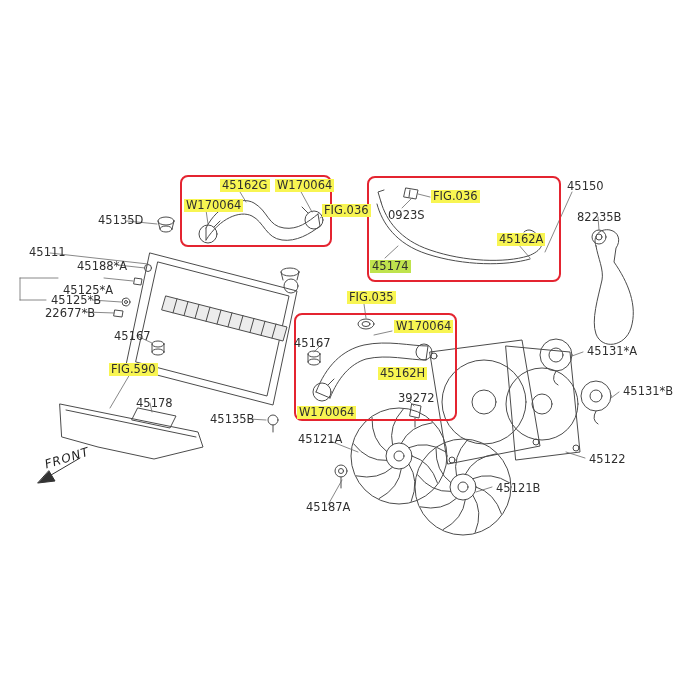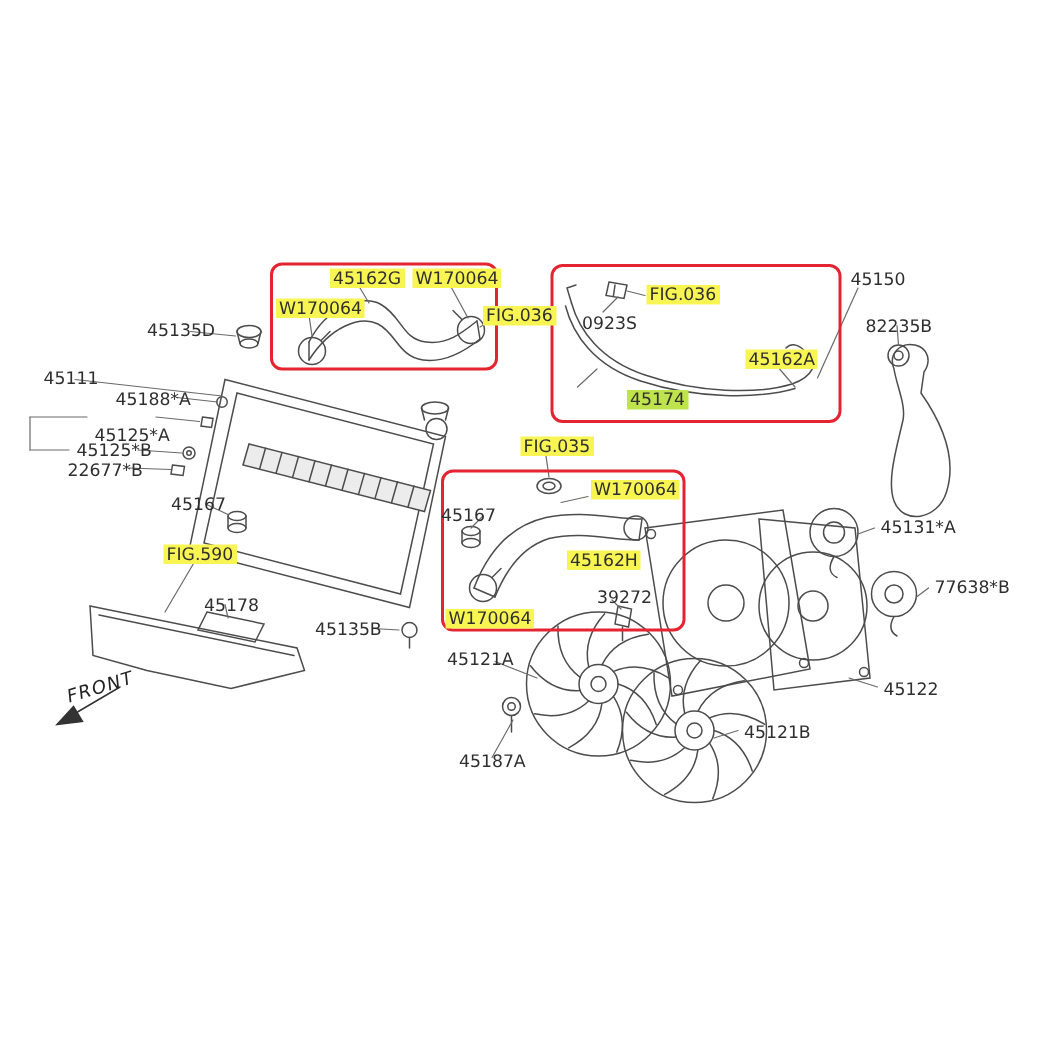--- a/index.html
+++ b/index.html
@@ -15,21 +15,21 @@
   .label {
     position:absolute;
     font-size:11.5px;
     line-height:1.15;
     color:#2f2f2f;
     white-space:nowrap;
     padding:0 2px;
     cursor:pointer;
   }
   .label[data-hl="yellow"] { background:var(--highlight-yellow, #f8f552); }
-  .label[data-hl="green"]  { background:var(--highlight-green, #bfe34d);margin-left:48px; }
+  .label[data-hl="green"]  { background:var(--highlight-green, #bfe34d); }
   .redbox {
     position:absolute;
     border:2px solid var(--callout-red, #e42430);
     border-radius:8px;
     background:transparent;
   }
   .front {
     position:absolute;
     left:44px; top:451px;
     transform:rotate(-17deg);
@@ -263,17 +263,17 @@
   <div class="label" style="left:394px; top:320px" data-hl="yellow">W170064</div>
   <div class="label" style="left:292px; top:337px" data-hl="none">45167</div>
   <div class="label" style="left:378px; top:367px" data-hl="yellow">45162H</div>
   <div class="label" style="left:396px; top:392px" data-hl="none">39272</div>
   <div class="label" style="left:297px; top:406px" data-hl="yellow">W170064</div>
   <div class="label" style="left:296px; top:433px" data-hl="none">45121A</div>
   <div class="label" style="left:304px; top:501px" data-hl="none">45187A</div>
   <div class="label" style="left:494px; top:482px" data-hl="none">45121B</div>
   <div class="label" style="left:587px; top:453px" data-hl="none">45122</div>
   <div class="label" style="left:585px; top:345px" data-hl="none">45131*A</div>
-  <div class="label" style="left:621px; top:385px" data-hl="none">77638*B</div>
+  <div class="label" style="left:621px; top:385px" data-hl="none">45131*B</div>
 
   <div class="front">FRONT</div>
 
 </div>
 
 </body></html>

